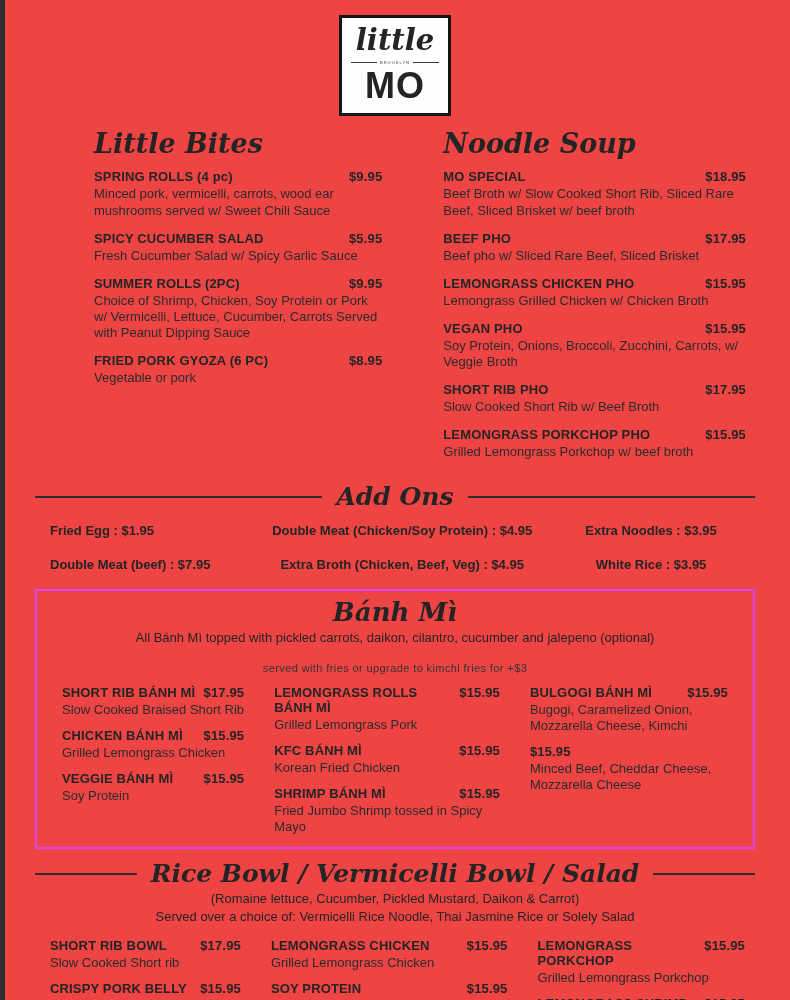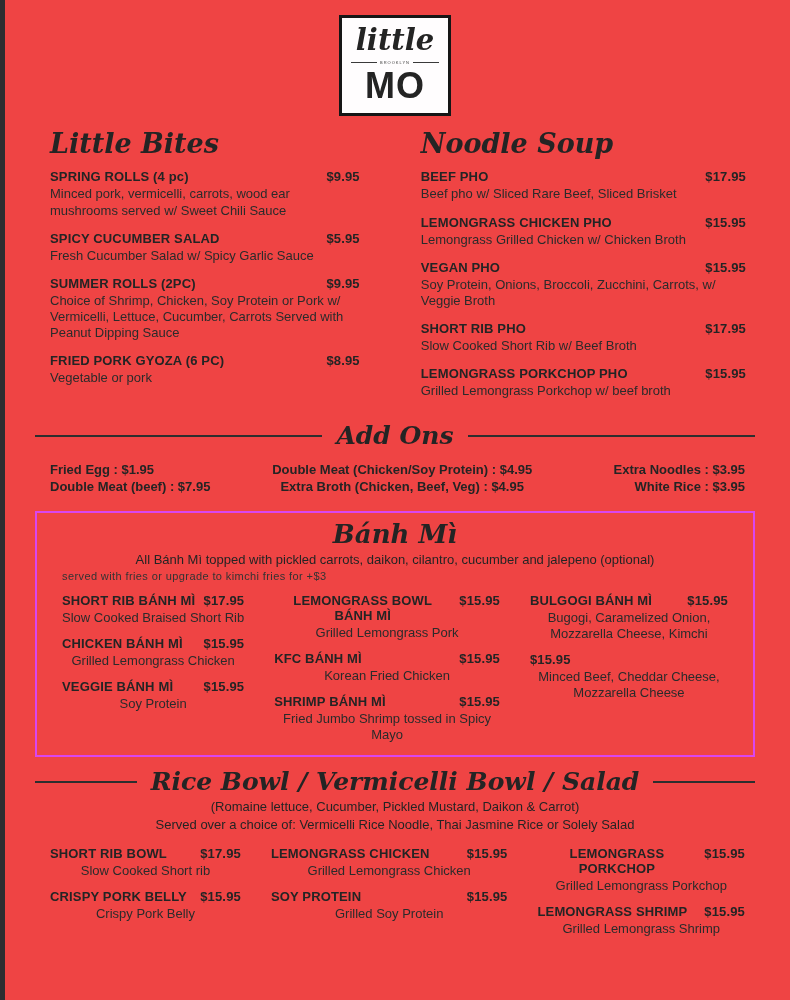--- a/index.html
+++ b/index.html
@@ -47,60 +47,60 @@
   }
   .item { margin-bottom: 12px; }
   .ihead { display: flex; justify-content: space-between; align-items: baseline; gap: 8px; font-weight: 700; font-size: 13px; letter-spacing: .15px; }
   .idesc { font-size: 13px; line-height: 1.24; margin-top: 2px; color: #2b2b2b; }
   
   .cols {
     display: grid;
     grid-template-columns: 1fr 1.05fr;
     column-gap: 61px;
     padding: 2px 44px 0 50px;
+    margin-left: 44px;
   }
   
   .divider { display: flex; align-items: center; margin: 10px 35px 0; }
   .divider .rule { flex: 1; height: 2px; background: #2e2e2e; }
   .divider .dtitle {
     font-family: "DejaVu Serif", serif;
     font-style: italic; font-weight: 700;
     font-size: 25px; margin: 0 14px; white-space: nowrap;
   }
   
   .addons-grid {
     display: grid;
     grid-template-columns: 1.05fr 1.65fr 1fr;
-    row-gap: 2px;
+    row-gap: 19px;
     padding: 12px 45px 0 50px;
     font-weight: 700; font-size: 13px;
   }
   .c-left { text-align: left; }
   .c-center { text-align: center; }
-  .c-right { text-align: right; }
+  .c-right { text-align: center; }
   
   .box {
     margin: 17px 35px 0;
     border: 2px solid #d946ef;
     padding: 7px 25px 2px;
   }
   .box-title {
     text-align: center;
     font-family: "DejaVu Serif", serif;
     font-style: italic; font-weight: 700;
     font-size: 26px; line-height: 1.1;
   }
   .box-sub { text-align: center; font-size: 13px; margin-top: 3px; }
-  .box-note { text-align: left; font-size: 11px; margin-top: 3px; letter-spacing: .4px; color: #333; }
+  .box-note { text-align: center; font-size: 11px; margin-top: 17px; letter-spacing: .4px; color: #333; }
   .grid3 {
     display: grid;
     grid-template-columns: .92fr 1.14fr 1fr;
     column-gap: 30px;
     margin-top: 11px;
-    text-align: center;
   }
   .grid3 .item { margin-bottom: 10px; }
   
   .rb-grid { padding: 14px 45px 0 50px; margin-top: 0; }
 </style>
 </head>
 <body>
 
 <div class="page">
   <div class="edge"></div>
@@ -145,20 +145,27 @@
             <span>FRIED PORK GYOZA  (6 PC)</span>
             <span>$8.95</span>
           </div>
         <div class="idesc">Vegetable or pork</div>
       </div>
     </div>
 
     <div>
       <h2 class="sec-title">Noodle Soup</h2>
 
+      <div class="item">
+        <div class="ihead">
+            <span>MO SPECIAL</span>
+            <span>$18.95</span>
+          </div>
+        <div class="idesc">Beef Broth w/ Slow Cooked Short Rib, Sliced Rare Beef, Sliced Brisket w/ beef broth</div>
+      </div>
       <div class="item">
         <div class="ihead">
             <span>BEEF PHO</span>
             <span>$17.95</span>
           </div>
         <div class="idesc">Beef pho w/ Sliced Rare Beef, Sliced Brisket</div>
       </div>
       <div class="item">
         <div class="ihead">
             <span>LEMONGRASS CHICKEN PHO</span>
@@ -228,21 +235,21 @@
           <div class="ihead">
               <span>VEGGIE BÁNH MÌ</span>
               <span>$15.95</span>
             </div>
           <div class="idesc">Soy Protein</div>
         </div>
       </div>
       <div>
         <div class="item">
           <div class="ihead">
-              <span>LEMONGRASS BOWL BÁNH MÌ</span>
+              <span>LEMONGRASS ROLLS BÁNH MÌ</span>
               <span>$15.95</span>
             </div>
           <div class="idesc">Grilled Lemongrass Pork</div>
         </div>
         <div class="item">
           <div class="ihead">
               <span>KFC BÁNH MÌ</span>
               <span>$15.95</span>
             </div>
           <div class="idesc">Korean Fried Chicken</div>

